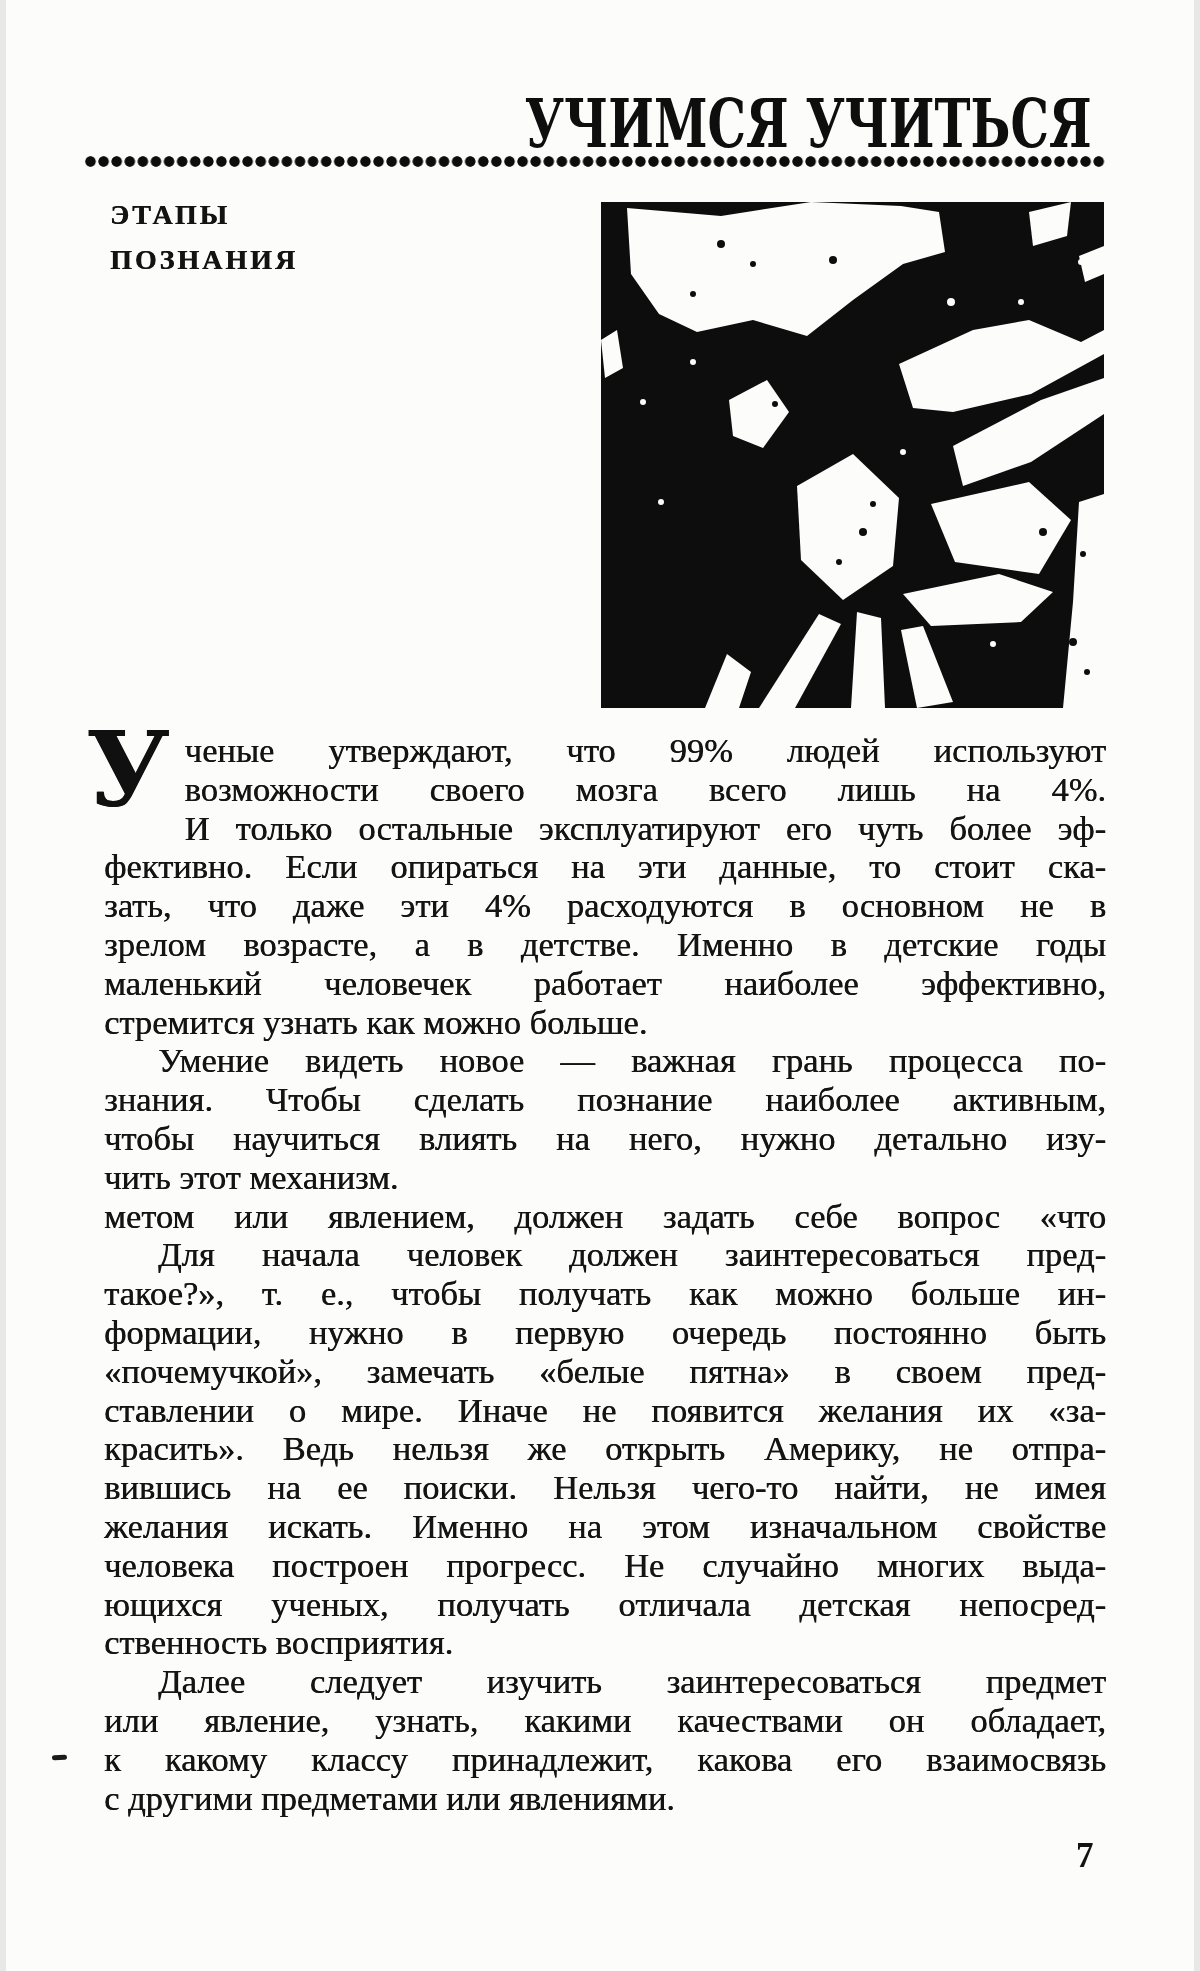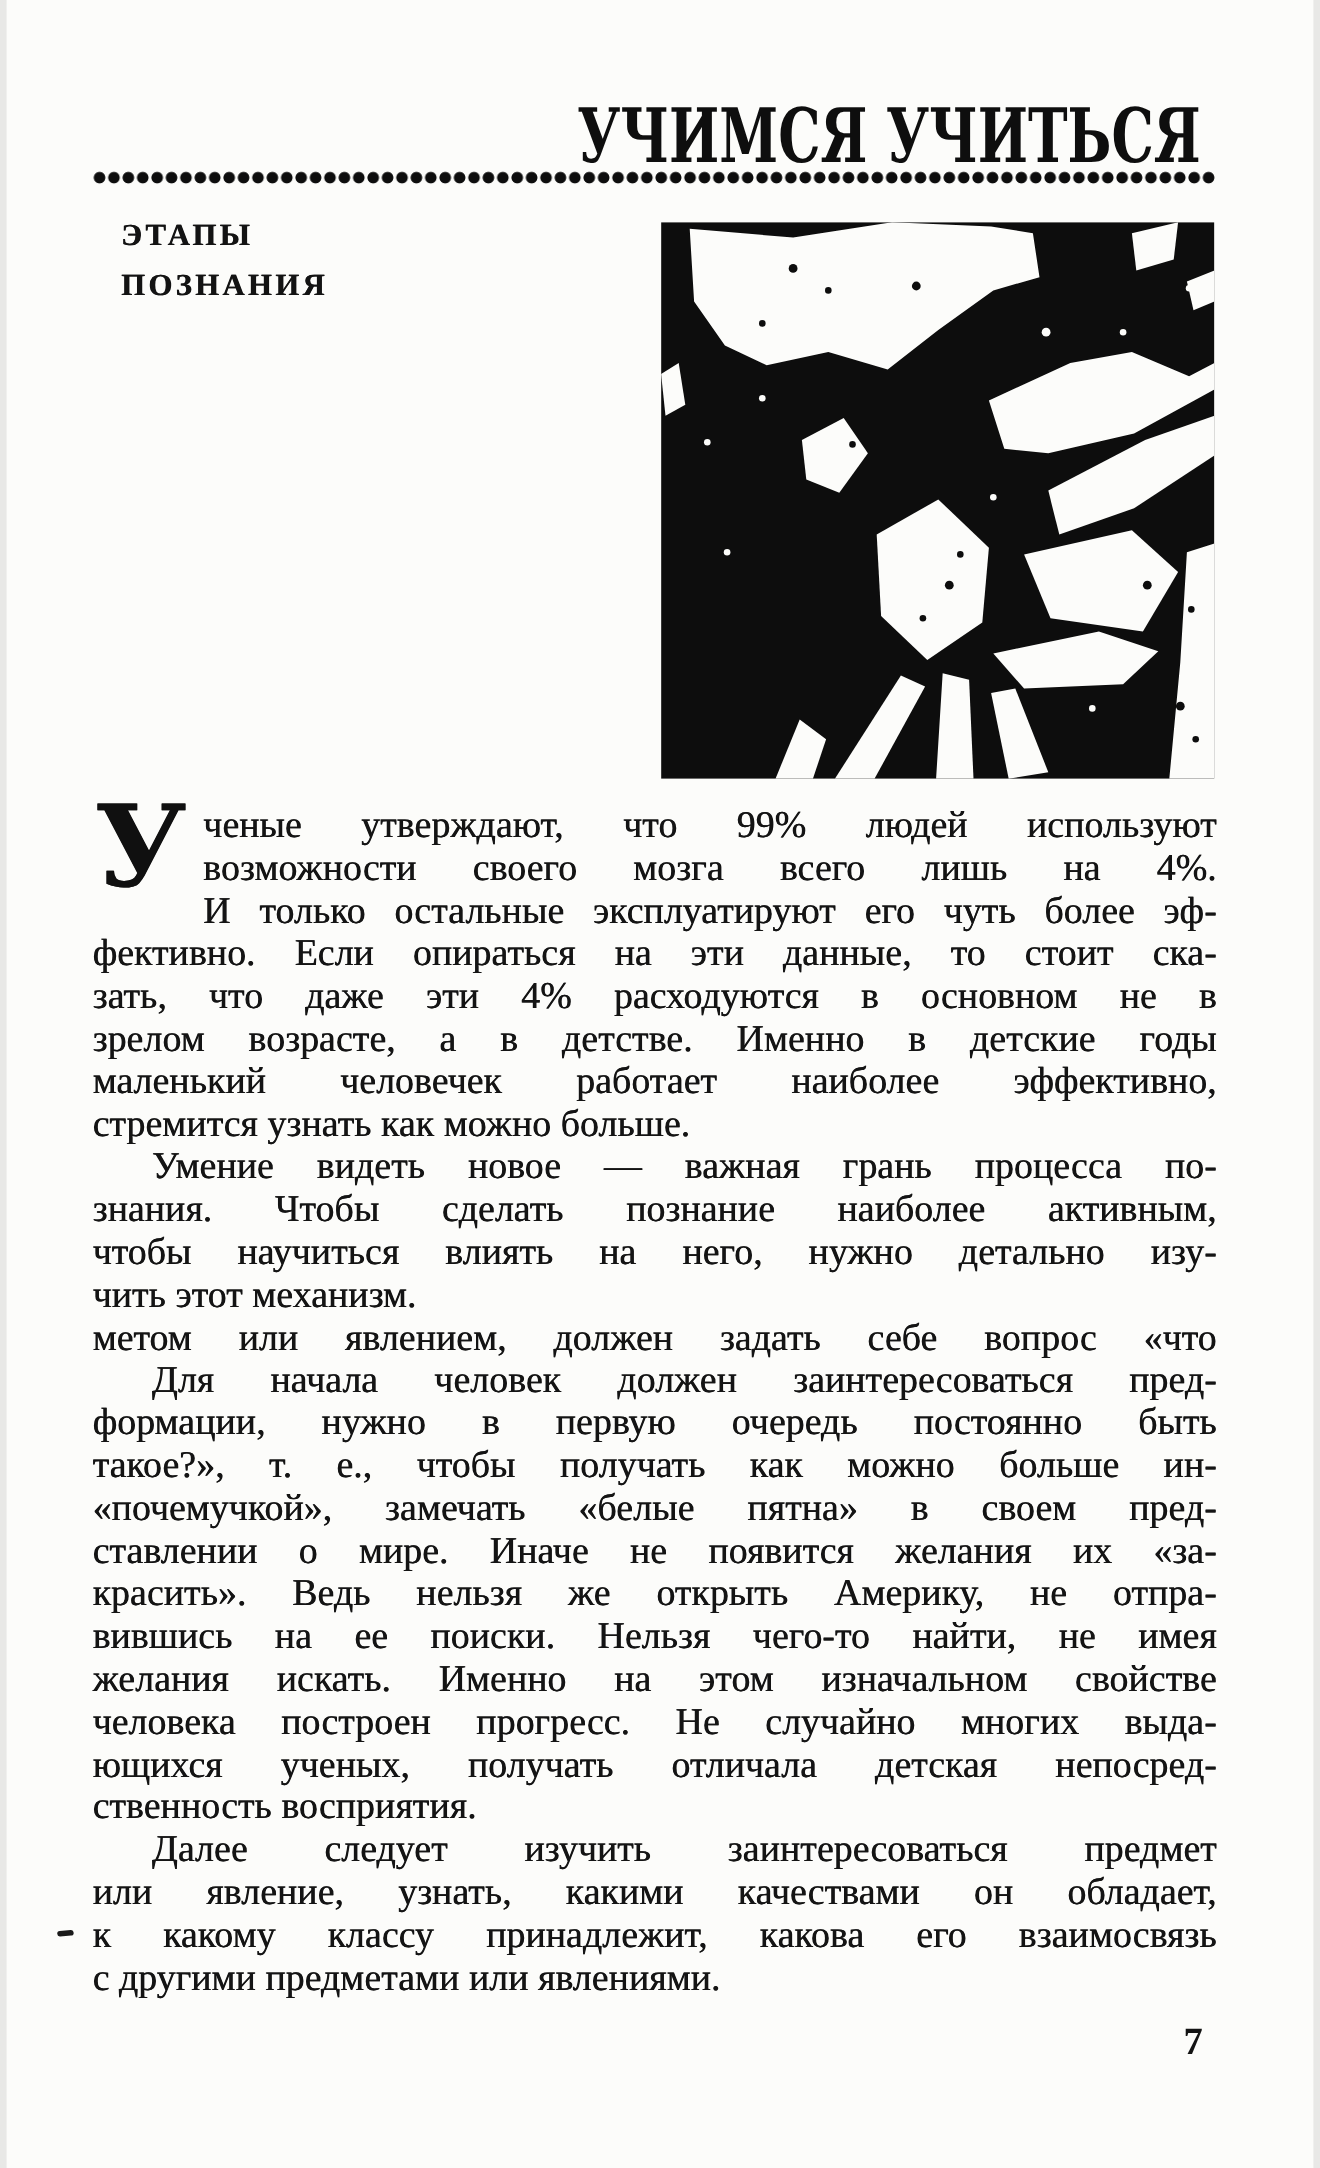--- a/index.html
+++ b/index.html
@@ -44,20 +44,21 @@
     color:#141414; text-shadow:0.45px 0 currentColor;
   }
   .drop-cap {
     float:left; font-family:"DejaVu Serif", serif; font-weight:bold;
     font-size:103px; line-height:72px; height:75px;
     padding:3px 15px 0 2px; color:#101010;
   }
   .line {
     text-align:justify; text-align-last:justify; text-justify:inter-word;
     min-height:38.8px;
+    margin-left:20px;
   }
   .line.end { text-align-last:left; }
   .line.ind { text-indent:54px; }
 
   
   .page-number {
     position:absolute; left:1070px; top:1836px;
     font-size:35px; font-weight:bold; color:#131313;
   }
   .margin-mark {
@@ -147,22 +148,22 @@
         <div class="line">зать, что даже эти 4% расходуются в основном не в</div>
         <div class="line">зрелом возрасте, а в детстве. Именно в детские годы</div>
         <div class="line">маленький человечек работает наиболее эффективно,</div>
         <div class="line end">стремится узнать как можно больше.</div>
         <div class="line ind">Умение видеть новое — важная грань процесса по-</div>
         <div class="line">знания. Чтобы сделать познание наиболее активным,</div>
         <div class="line">чтобы научиться влиять на него, нужно детально изу-</div>
         <div class="line end">чить этот механизм.</div>
         <div class="line">метом или явлением, должен задать себе вопрос «что</div>
         <div class="line ind">Для начала человек должен заинтересоваться пред-</div>
+        <div class="line">такое?», т. е., чтобы получать как можно больше ин-</div>
         <div class="line">формации, нужно в первую очередь постоянно быть</div>
-        <div class="line">такое?», т. е., чтобы получать как можно больше ин-</div>
         <div class="line">«почемучкой», замечать «белые пятна» в своем пред-</div>
         <div class="line">ставлении о мире. Иначе не появится желания их «за-</div>
         <div class="line">красить». Ведь нельзя же открыть Америку, не отпра-</div>
         <div class="line">вившись на ее поиски. Нельзя чего-то найти, не имея</div>
         <div class="line">желания искать. Именно на этом изначальном свойстве</div>
         <div class="line">человека построен прогресс. Не случайно многих выда-</div>
         <div class="line">ющихся ученых, получать отличала детская непосред-</div>
         <div class="line end">ственность восприятия.</div>
         <div class="line ind">Далее следует изучить заинтересоваться предмет</div>
         <div class="line">или явление, узнать, какими качествами он обладает,</div>

